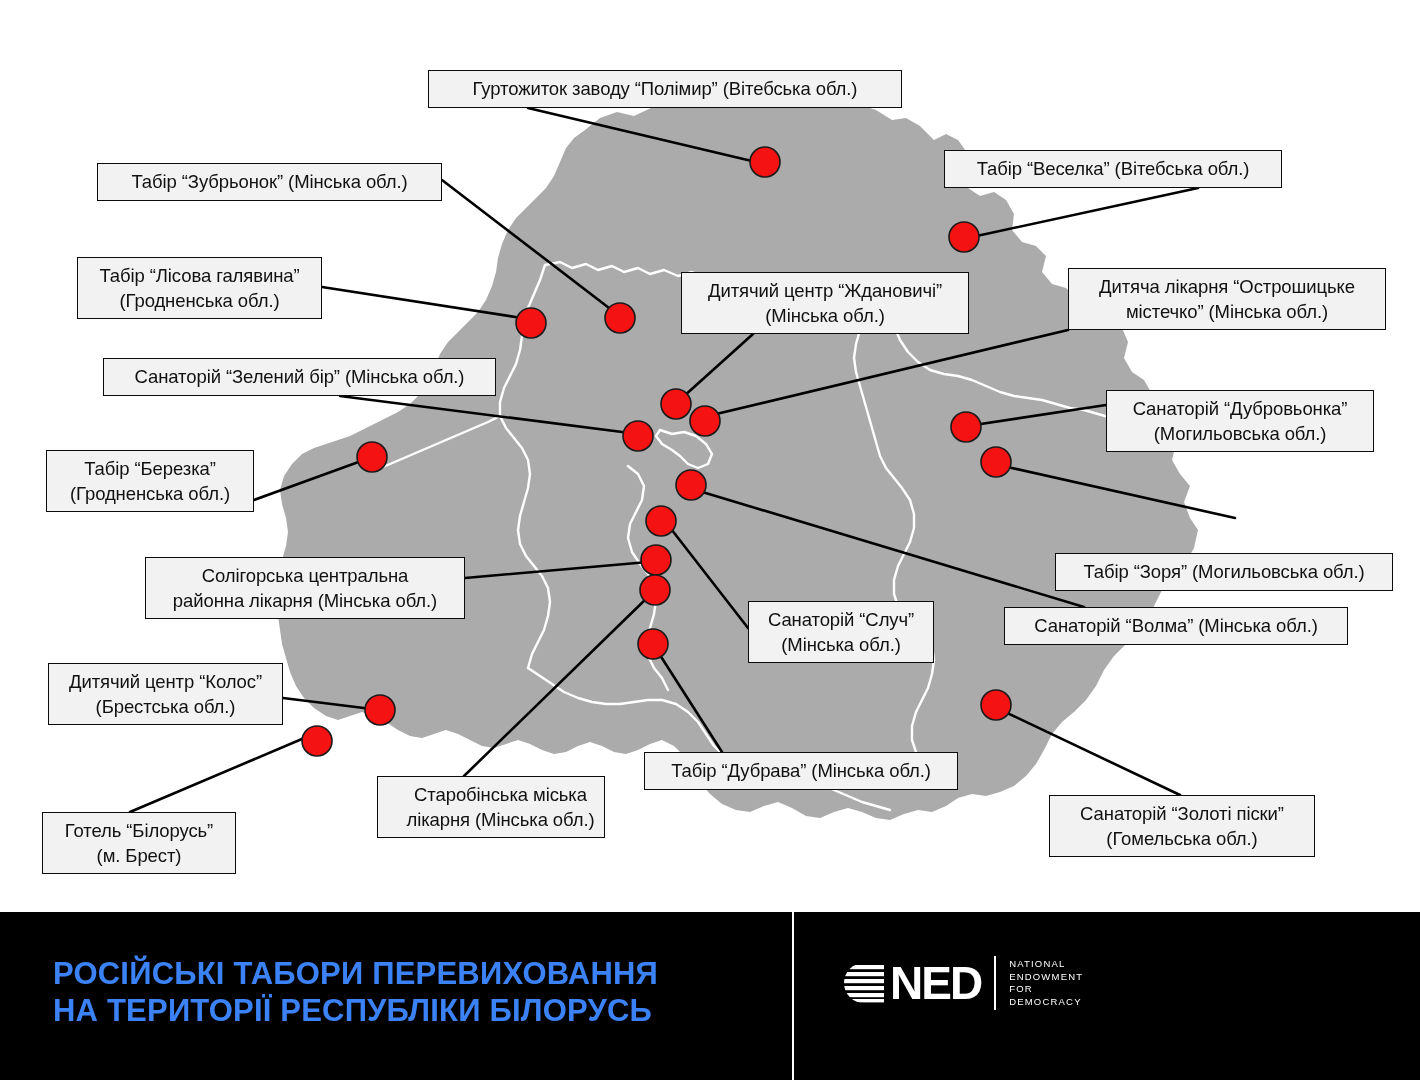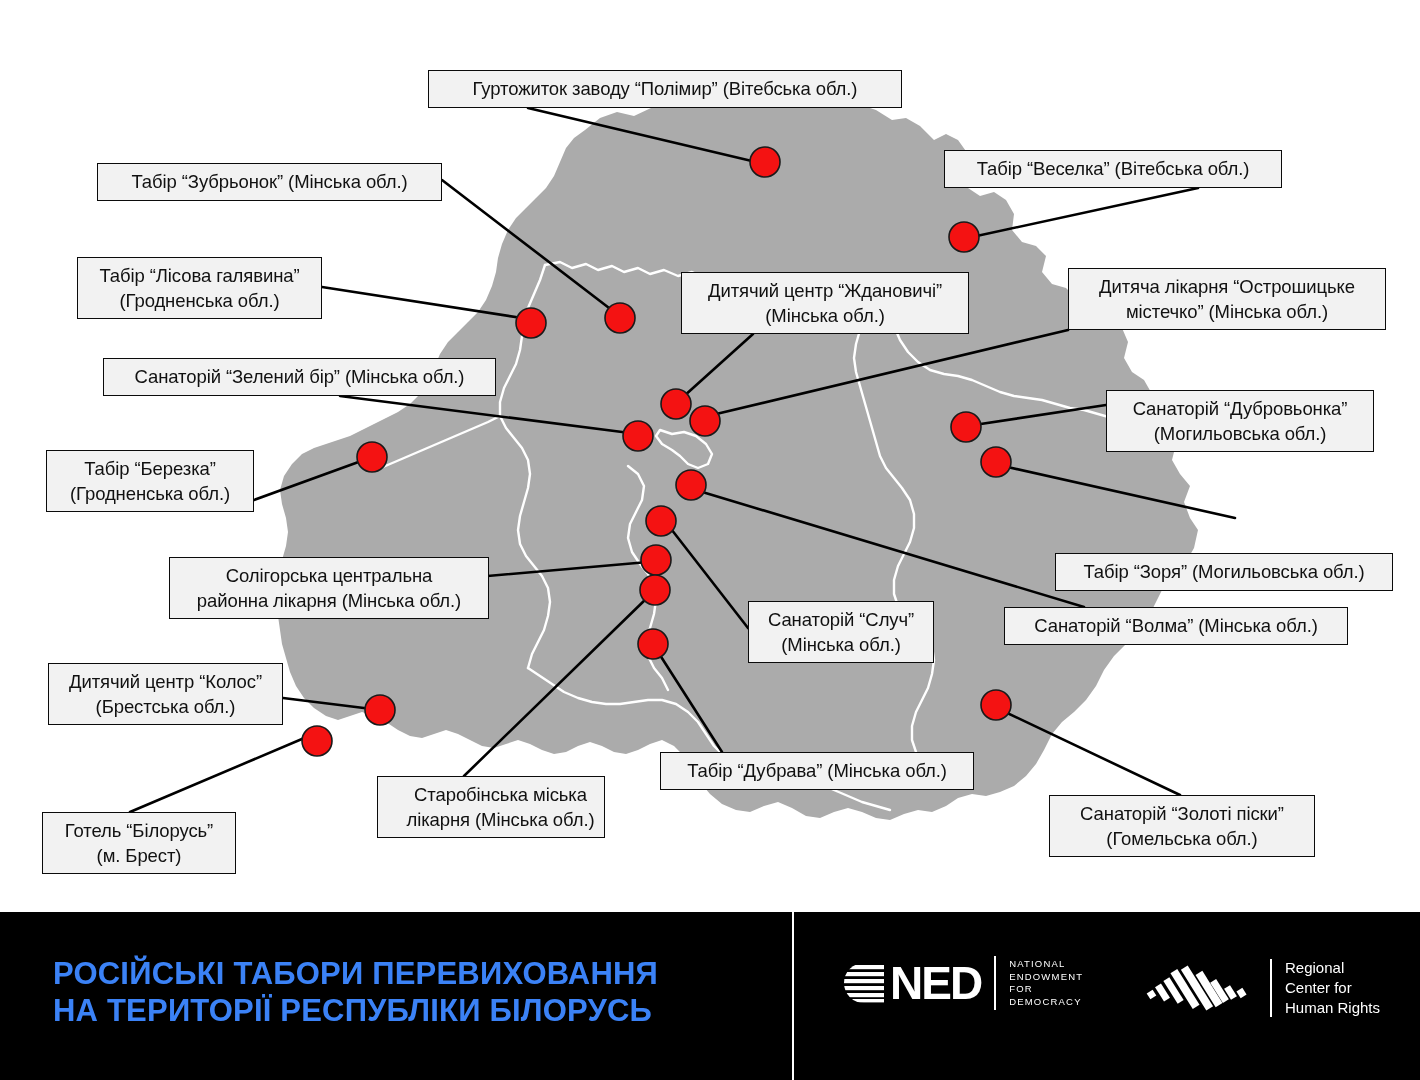--- a/index.html
+++ b/index.html
@@ -238,29 +238,29 @@
     </svg>
 
     <div id="callouts-layer">
         <div class="callout center" style="left: 428px; top: 70px; width: 474px; height: 38px;"><span>Гуртожиток заводу “Полімир” (Вітебська обл.)</span></div>
         <div class="callout center" style="left: 97px; top: 163px; width: 345px; height: 38px;"><span>Табір “Зубрьонок” (Мінська обл.)</span></div>
         <div class="callout center" style="left: 77px; top: 257px; width: 245px; height: 62px; text-align: center;"><span>Табір “Лісова галявина”
 (Гродненська обл.)</span></div>
         <div class="callout center" style="left: 103px; top: 358px; width: 393px; height: 38px;"><span>Санаторій “Зелений бір” (Мінська обл.)</span></div>
         <div class="callout center" style="left: 46px; top: 450px; width: 208px; height: 62px;"><span>Табір “Березка”
 (Гродненська обл.)</span></div>
-        <div class="callout center" style="left: 145px; top: 557px; width: 320px; height: 62px; margin-left: 24px;"><span>Солігорська центральна
+        <div class="callout center" style="left: 145px; top: 557px; width: 320px; height: 62px;"><span>Солігорська центральна
 районна лікарня (Мінська обл.)</span></div>
         <div class="callout center" style="left: 48px; top: 663px; width: 235px; height: 62px;"><span>Дитячий центр “Колос”
 (Брестська обл.)</span></div>
         <div class="callout center" style="left: 42px; top: 812px; width: 194px; height: 62px;"><span>Готель “Білорусь”
 (м. Брест)</span></div>
         <div class="callout center" style="left: 377px; top: 776px; width: 228px; height: 62px; padding-left: 28px;"><span>Старобінська міська
 лікарня (Мінська обл.)</span></div>
-        <div class="callout center" style="left: 644px; top: 752px; width: 314px; height: 38px; margin-left: 16px;"><span>Табір “Дубрава” (Мінська обл.)</span></div>
+        <div class="callout center" style="left: 644px; top: 752px; width: 314px; height: 38px;"><span>Табір “Дубрава” (Мінська обл.)</span></div>
         <div class="callout center" style="left: 748px; top: 601px; width: 186px; height: 62px;"><span>Санаторій “Случ”
 (Мінська обл.)</span></div>
         <div class="callout center" style="left: 681px; top: 272px; width: 288px; height: 62px;"><span>Дитячий центр “Ждановичі”
 (Мінська обл.)</span></div>
         <div class="callout center" style="left: 944px; top: 150px; width: 338px; height: 38px;"><span>Табір “Веселка” (Вітебська обл.)</span></div>
         <div class="callout center" style="left: 1068px; top: 268px; width: 318px; height: 62px;"><span>Дитяча лікарня “Острошицьке
 містечко” (Мінська обл.)</span></div>
         <div class="callout center" style="left: 1106px; top: 390px; width: 268px; height: 62px;"><span>Санаторій “Дубровьонка”
 (Могильовська обл.)</span></div>
         <div class="callout center" style="left: 1055px; top: 518px; width: 338px; height: 38px; margin-top: 35px;"><span>Табір “Зоря” (Могильовська обл.)</span></div>
@@ -295,34 +295,15 @@
         </g>
       </svg>
       <div class="ned-word">NED</div>
       <div class="logo-sep" style="height:54px;"></div>
       <div class="ned-sub">NATIONAL
 ENDOWMENT
 FOR
 DEMOCRACY</div>
     </div>
 
-    <div class="logo-block" id="rchr-logo">
-      <svg width="112" height="60" viewBox="0 0 112 60">
-        <g fill="#ffffff">
-          <rect x="3" y="33" width="7" height="7" transform="rotate(-32 6.5 36.5)"></rect>
-          <rect x="14" y="26" width="7" height="17" transform="rotate(-32 17.5 34.5)"></rect>
-          <rect x="25" y="19" width="7" height="27" transform="rotate(-32 28.5 32.5)"></rect>
-          <rect x="36" y="10" width="8" height="42" transform="rotate(-32 40 31)"></rect>
-          <rect x="48" y="6" width="8" height="48" transform="rotate(-32 52 30)"></rect>
-          <rect x="60" y="12" width="8" height="38" transform="rotate(-32 64 31)"></rect>
-          <rect x="71" y="21" width="7" height="24" transform="rotate(-32 74.5 33)"></rect>
-          <rect x="82" y="28" width="7" height="13" transform="rotate(-32 85.5 34.5)"></rect>
-          <rect x="93" y="31" width="7" height="8" transform="rotate(-32 96.5 35)"></rect>
-        </g>
-      </svg>
-      <div class="logo-sep" style="height:58px;"></div>
-      <div class="rchr-text">Regional
-Center for
-Human Rights</div>
-    </div>
 
   </div>
 </div>
 
 </body></html>

